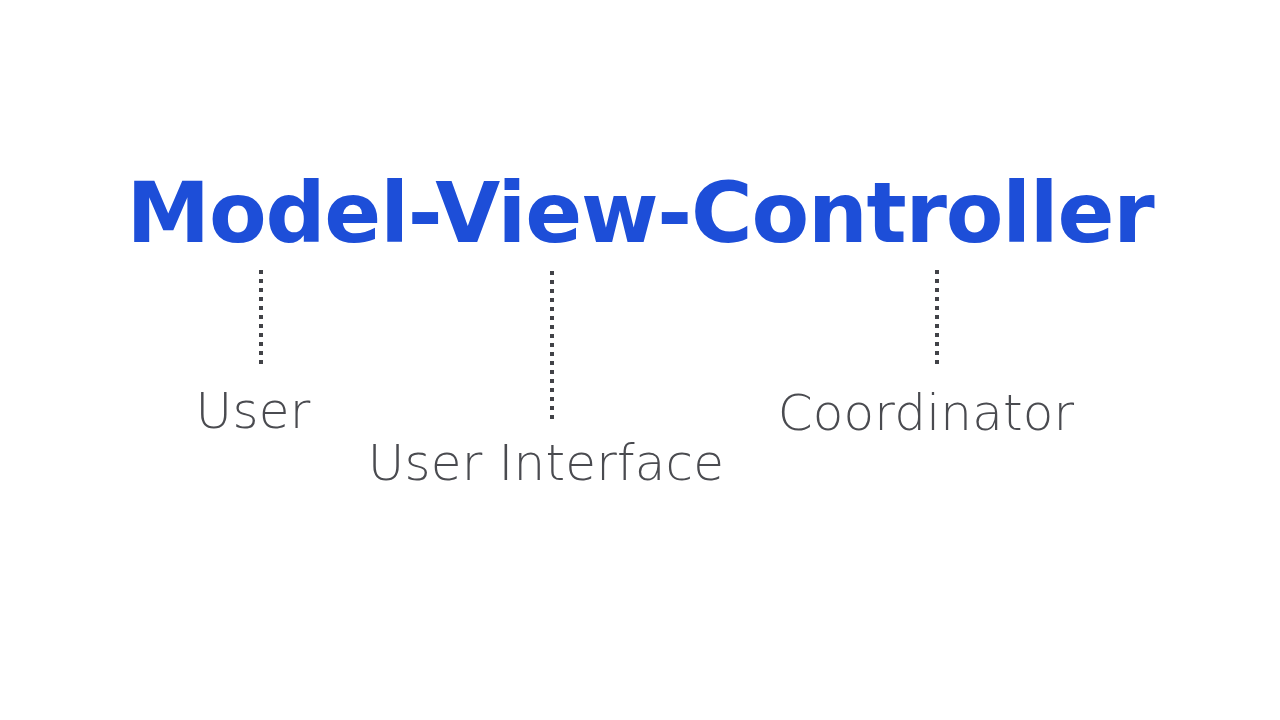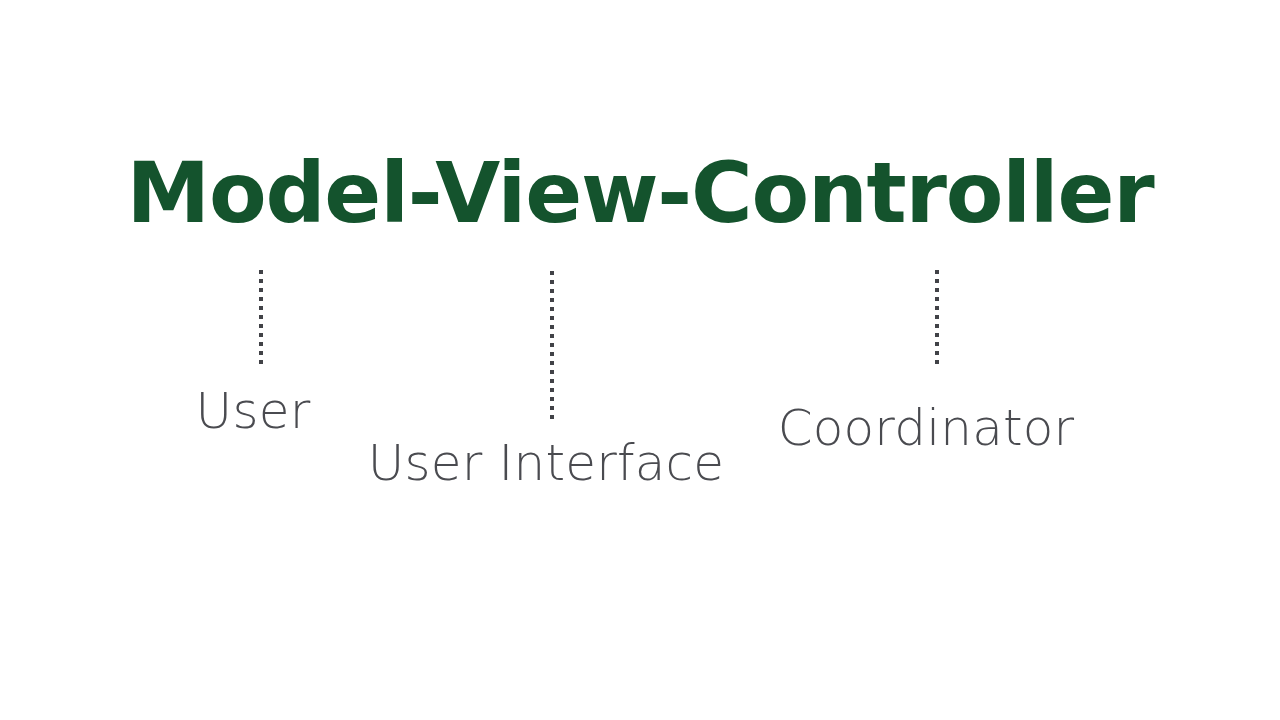--- a/index.html
+++ b/index.html
@@ -19,29 +19,29 @@
     position: relative;
     width: 1280px;
     height: 720px;
     background: #ffffff;
   }
 
   
   .title {
     position: absolute;
     left: 0;
-    top: 151px;
+    top: 171px;
     width: 1280px;
     text-align: center;
     font-family: "DejaVu Sans", "Liberation Sans", sans-serif;
     font-weight: 700;
     font-size: 84px;
     letter-spacing: -1.2px;
     line-height: 1.0;
-    color: #14532d;
+    color: #1d4ed8;
     white-space: nowrap;
   }
 
   
   .connector {
     position: absolute;
     width: 4px;
     background-image: linear-gradient(
         to bottom,
         #414247 0px,
@@ -64,21 +64,21 @@
     font-size: 50px;
     line-height: 1.0;
     color: #4a4b50;
     white-space: nowrap;
     letter-spacing: 0.2px;
     transform: translateX(-50%);
   }
 
   .leaf-label.l0 { left: 253px; top: 386px; }
   .leaf-label.l1 { left: 546px; top: 438px; }
-  .leaf-label.l2 { left: 926px; top: 403px; text-align: right; }
+  .leaf-label.l2 { left: 926px; top: 388px; text-align: right; }
 </style>
 </head>
 <body>
 
 <div id="slide">
 
   <div class="title">Model-View-Controller</div>
 
   <div class="connector c0"></div>
   <div class="connector c1"></div>

